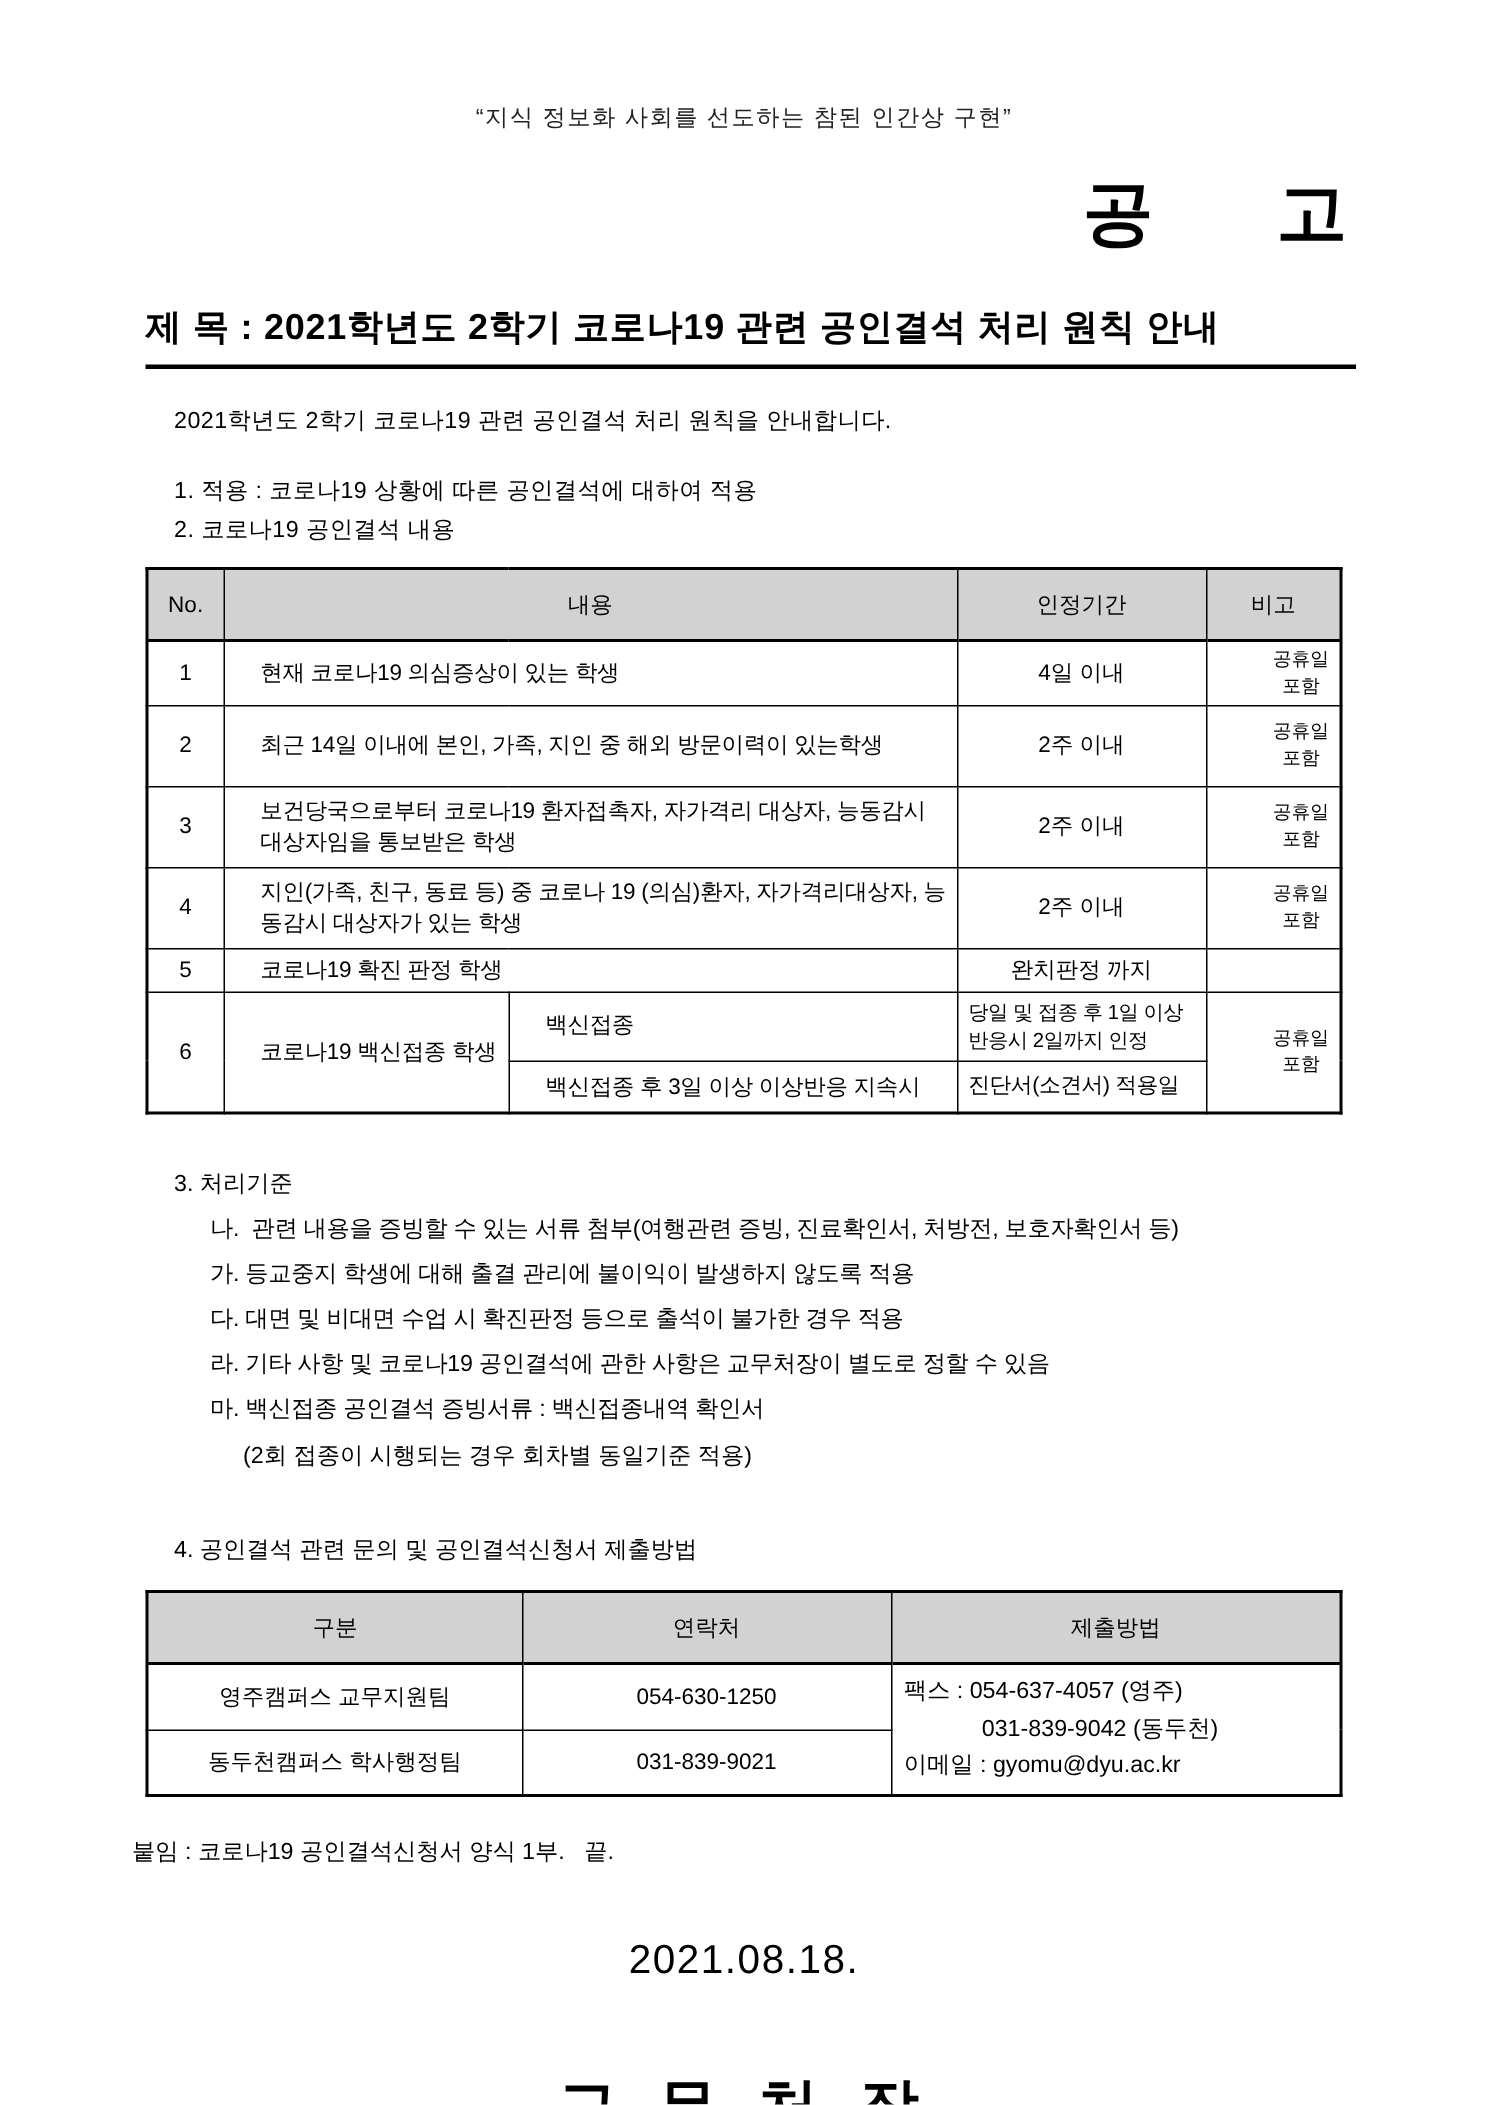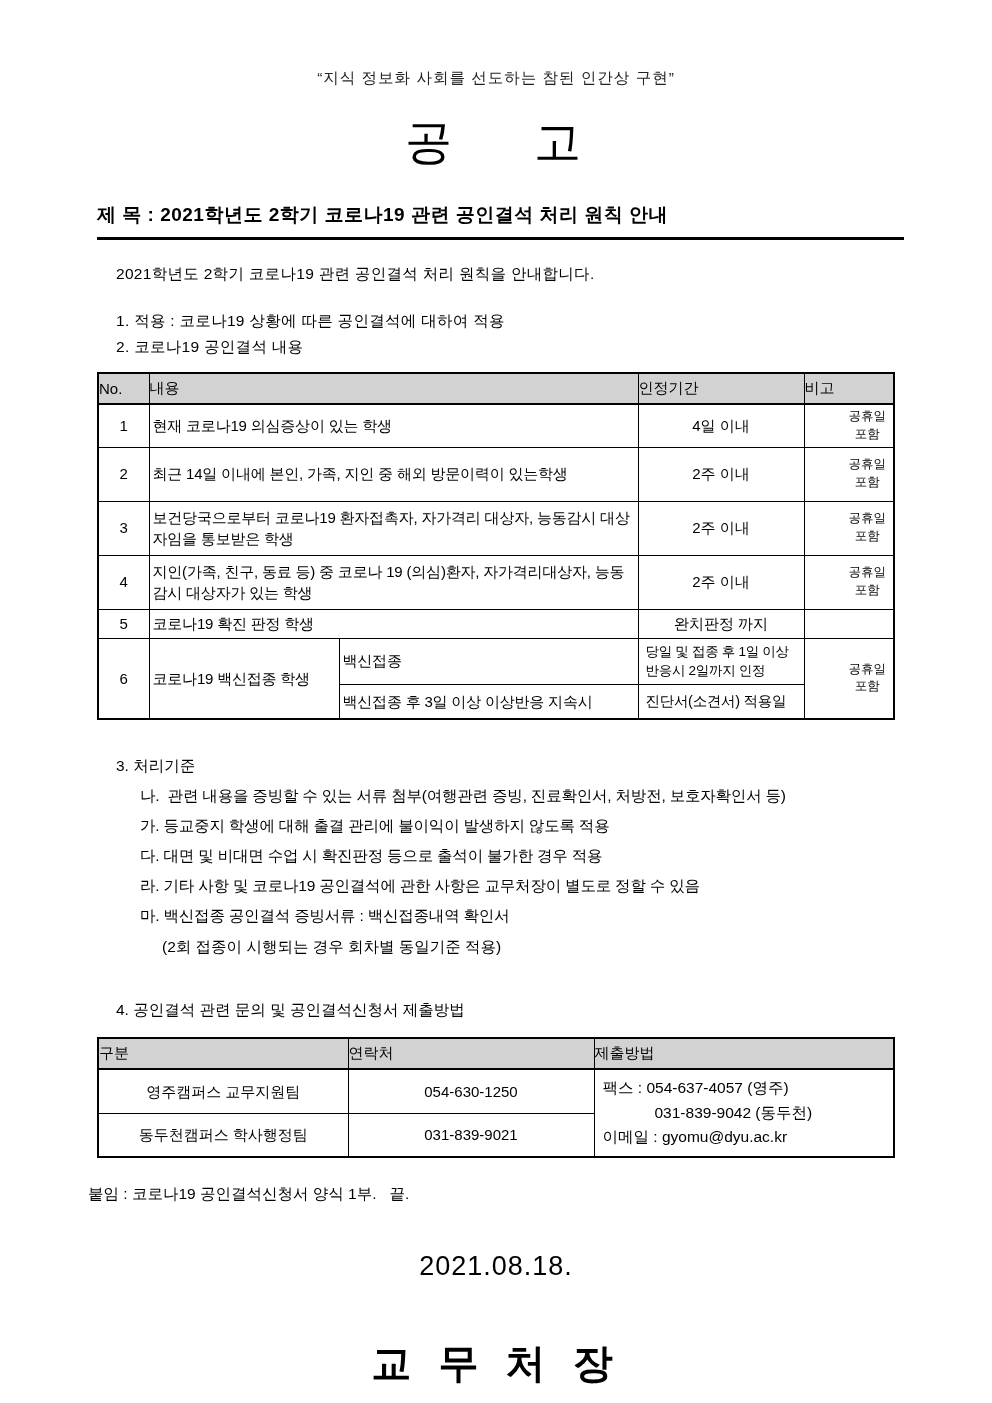--- a/index.html
+++ b/index.html
@@ -17,29 +17,29 @@
     height: 1403px;
     padding: 68px 88px 40px 88px;
   }
   .motto {
     text-align: center;
     font-size: 15.5px;
     letter-spacing: 1px;
     color: #222;
   }
   .big-title {
-    text-align: center;
+    text-align: right;
     font-size: 47px;
-    font-weight: normal;
+    font-weight: bold;
     white-space: pre;
     margin-top: 22px;
     letter-spacing: 6px;
   }
   .subject {
-    font-size: 19px;
+    font-size: 24px;
     font-weight: bold;
     margin-top: 28px;
     margin-left: 9px;
     padding-bottom: 9px;
     border-bottom: 3px solid #000;
     letter-spacing: 0.5px;
   }
   .intro {
     font-size: 15.5px;
     margin-top: 24px;
@@ -61,29 +61,29 @@
     margin-left: 9px;
     width: 796px;
     font-size: 15px;
   }
   table, th, td { border: 1px solid #000; }
   table { border-width: 2px; }
   th {
     background: #d2d2d2;
     font-weight: normal;
     font-size: 15px;
-    height: 31px;
-    text-align: left;
+    height: 48px;
+    text-align: center;
     border-bottom-width: 2px;
   }
   td { padding: 3px 6px; vertical-align: middle; line-height: 1.42; }
   td.c { text-align: center; }
   td.small { font-size: 12.5px; padding-left: 43px; }
   td.no-cell { text-align: center; font-size: 15px; }
-  #covid-table td.content-cell { padding-left: 3px; letter-spacing: -0.2px; }
+  #covid-table td.content-cell { padding-left: 24px; letter-spacing: -0.2px; }
   #covid-table tr.r1 td { height: 31px; }
   #covid-table tr.r2 td, #covid-table tr.r3 td, #covid-table tr.r4 td { height: 54px; }
   #covid-table tr.r5 td { height: 29px; }
   #covid-table tr.r6a td { height: 46px; }
   #covid-table tr.r6b td { height: 35px; }
   td.period-left { text-align: left; font-size: 13.5px; padding-left: 7px; letter-spacing: -0.3px; }
 
   .sec3-head {
     font-size: 15.5px;
     margin-top: 36px;

